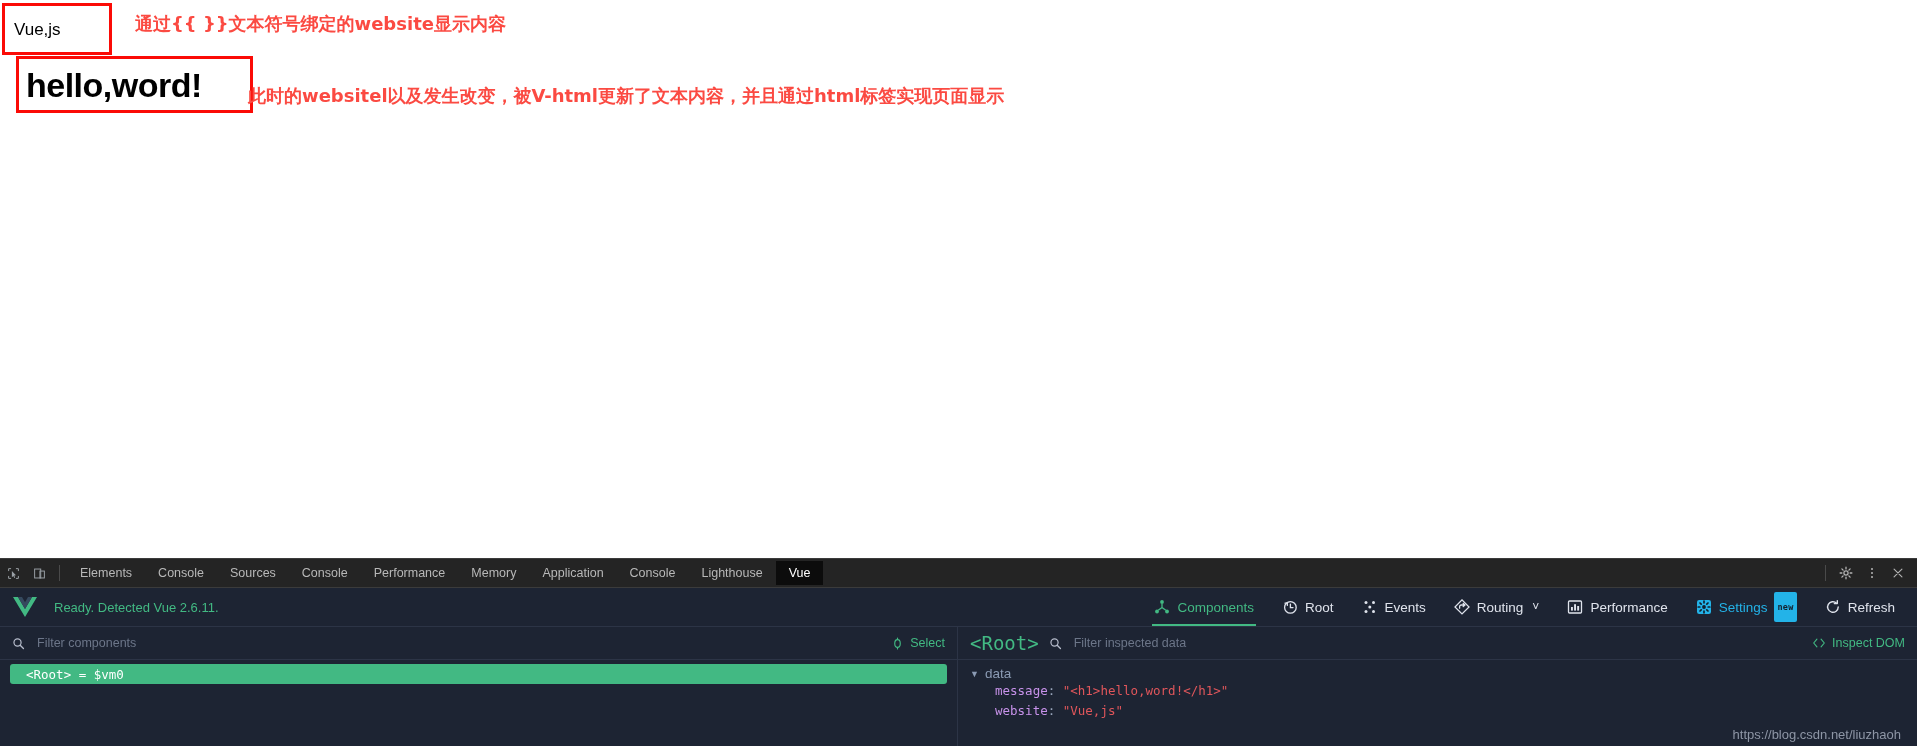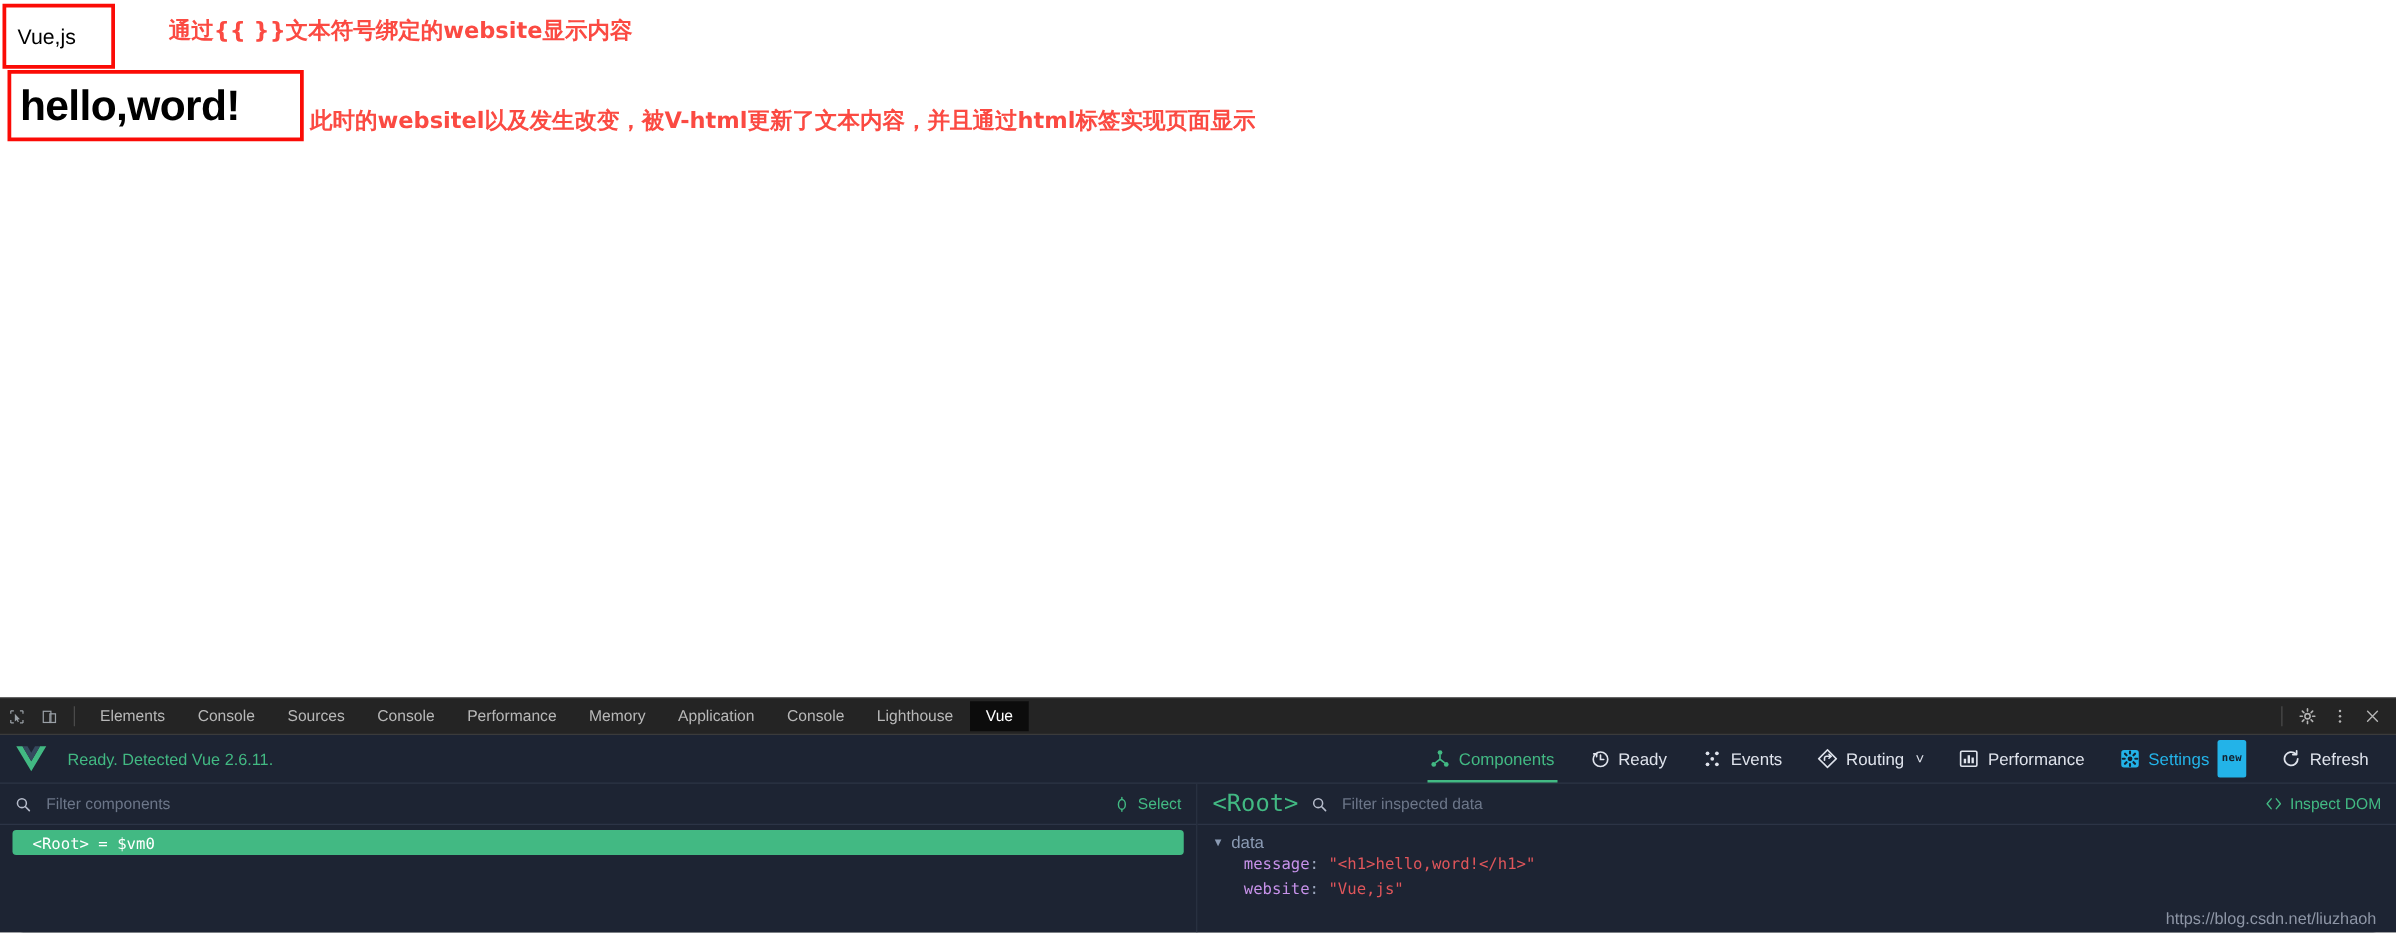--- a/index.html
+++ b/index.html
@@ -28,32 +28,32 @@
     position: absolute;
     border: 3px solid #fb0b06;
     background: #ffffff;
     box-sizing: border-box;
     display: flex;
     align-items: center;
   }
   #website-box {
     left: 2px;
     top: 3px;
-    width: 90px;
+    width: 110px;
     height: 52px;
     padding-left: 9px;
   }
   #website-text {
     font-size: 17px;
     color: #000;
     font-family: "Liberation Sans", sans-serif;
     line-height: 1;
   }
   #message-box {
-    left: 6px;
+    left: 16px;
     top: 56px;
     width: 237px;
     height: 57px;
     padding-left: 7px;
   }
   #message-text {
     font-size: 34px;
     font-weight: bold;
     color: #000;
     font-family: "Liberation Sans", sans-serif;
@@ -410,21 +410,21 @@
           </div>
 
           <div class="vue-nav-item">
             <span>
               <svg width="16" height="16" viewBox="0 0 16 16">
                 <circle cx="8.4" cy="8.4" r="5.8" fill="none" stroke="#dfe3ec" stroke-width="1.3"></circle>
                 <path d="M8.4 5.1v3.5h2.6" stroke="#dfe3ec" stroke-width="1.3" fill="none" stroke-linecap="round"></path>
                 <path d="M3 4.1l2.4-.1-.1 2.4" stroke="#dfe3ec" stroke-width="1.3" fill="none" stroke-linecap="round"></path>
               </svg>
             </span>
-            <span>Ready</span>
+            <span>Root</span>
           </div>
 
           <div class="vue-nav-item">
             <span>
               <svg width="16" height="16" viewBox="0 0 16 16">
                 <circle cx="4" cy="3.6" r="1.5" fill="#dfe3ec"></circle>
                 <circle cx="11.5" cy="3.6" r="1.5" fill="#dfe3ec"></circle>
                 <circle cx="7.8" cy="8" r="1.5" fill="#dfe3ec"></circle>
                 <circle cx="4" cy="12.4" r="1.5" fill="#dfe3ec"></circle>
                 <circle cx="11.5" cy="12.4" r="1.5" fill="#dfe3ec"></circle>

